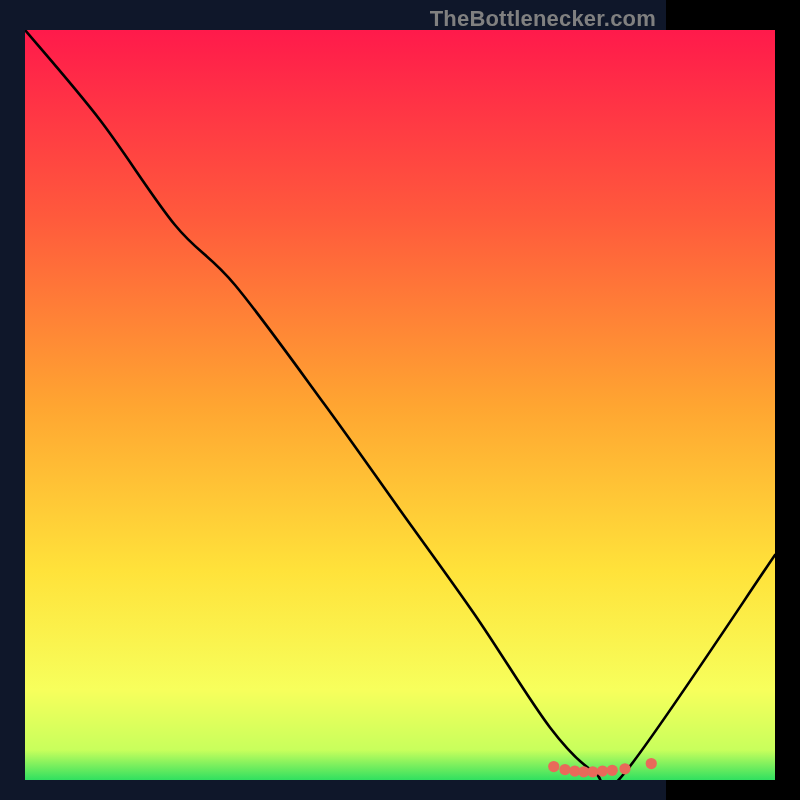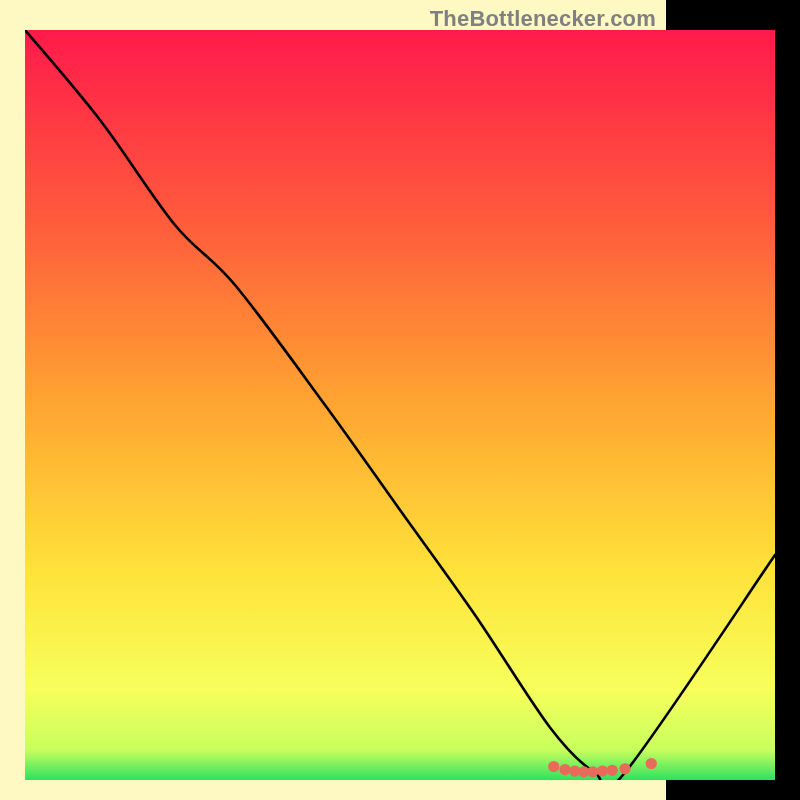--- a/index.html
+++ b/index.html
@@ -8,21 +8,21 @@
     width: 800px;
     height: 800px;
     background: #000;
     font-family: Arial, Helvetica, sans-serif;
     overflow: hidden;
   }
   .frame {
     position: relative;
     width: 666px;
     height: 800px;
-    background: #fef9c3;
+    background: #0f172a;
   }
   .watermark {
     position: absolute;
     top: 6px;
     right: 10px;
     color: #808080;
     font-size: 22px;
     font-weight: 600;
     letter-spacing: 0.2px;
   }

